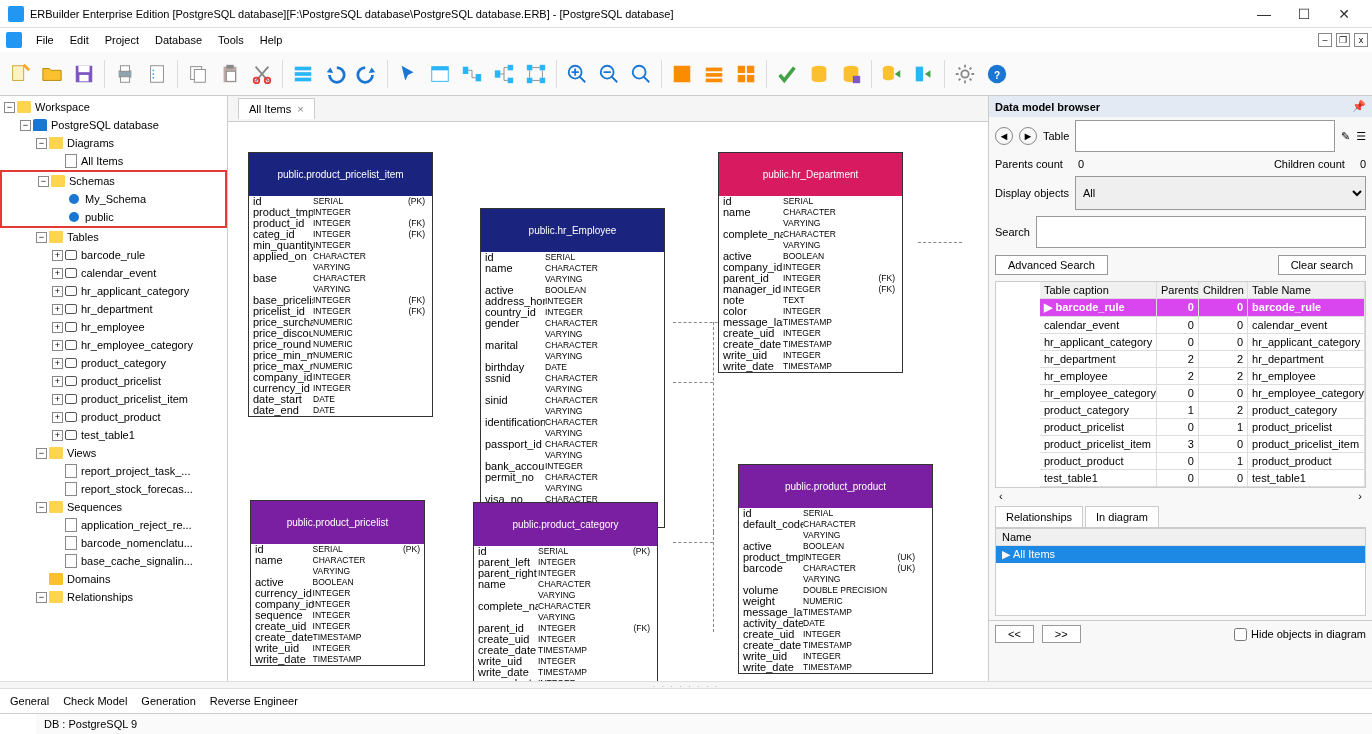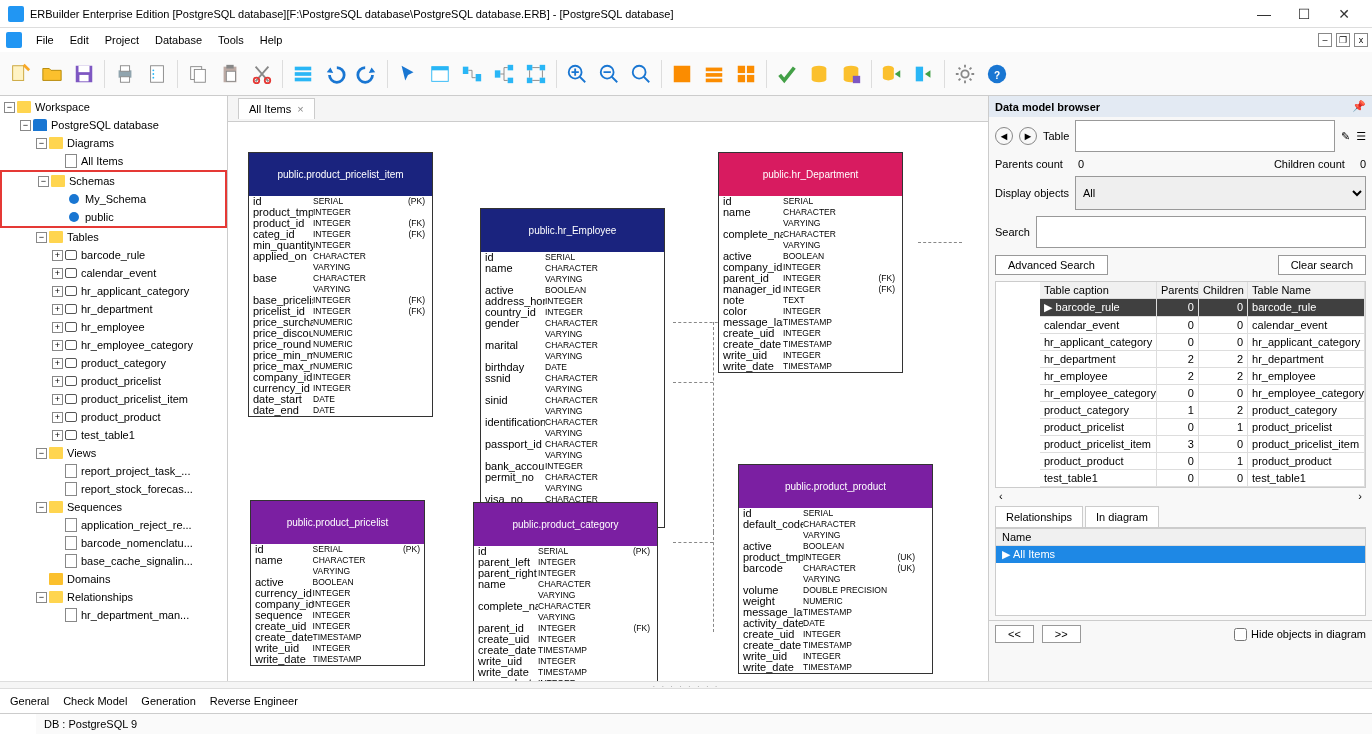--- a/index.html
+++ b/index.html
@@ -48,21 +48,21 @@
 .pin { margin-left: auto; }
 .rprow { display: flex; align-items: center; padding: 3px 6px; gap: 6px; }
 .rprow input, .rprow select { border: 1px solid #999; padding: 9px 3px; font-size: 11px; }
 .navbtn { width: 18px; height: 18px; border: 1px solid #888; border-radius: 50%; text-align: center; line-height: 16px; cursor: pointer; }
 .btnrow { display: flex; gap: 6px; padding: 4px 6px; }
 .btnrow button { padding: 3px 12px; border: 1px solid #999; background: #fff; cursor: pointer; }
 .grid { border: 1px solid #ccc; margin: 2px 6px; background: #fff; }
 .grid .gh, .grid .gr { display: flex; margin-left: 44px; }
 .grid .gh div, .grid .gr div { border-right: 1px solid #ddd; border-bottom: 1px solid #ddd; padding: 2px 4px; overflow: hidden; white-space: nowrap; }
 .grid .gh { background: #f0f0f0; }
-.grid .gr.sel { background: #404040; color: #fff; }
+.grid .gr.sel { background: #d946ef; color: #fff; font-weight: bold; }
 .gc1 { width: 130px; } .gc2 { width: 46px; text-align: right; } .gc3 { width: 54px; text-align: right; } .gc4 { width: 130px; }
 .reltabs { display: flex; border-bottom: 1px solid #ccc; margin: 4px 6px 0; }
 .reltabs div { padding: 4px 10px; border: 1px solid #ccc; border-bottom: none; background: #fff; margin-right: 2px; }
 .relgrid { border: 1px solid #ccc; margin: 0 6px 4px; height: 88px; background: #fff; }
 .relgrid .gh2 { background: #f0f0f0; padding: 2px 6px; border-bottom: 1px solid #ddd; }
 .relgrid .gr2 { padding: 2px 6px; }
 .relgrid .gr2.sel { background: #1e88e5; color: #fff; }
 .bottombar { display: flex; gap: 8px; padding: 4px 6px; border-top: 1px solid #ccc; align-items: center; }
 .bottombar button { padding: 2px 12px; border: 1px solid #999; background: #fff; }
 .bottombar label { display: flex; align-items: center; gap: 4px; }
@@ -439,25 +439,20 @@
         <div class="tn " style="padding-left: 36px;">
           <span style="width:13px;display:inline-block"></span>
           <span class="fo"></span>
           <span>Domains</span>
         </div>
         <div class="tn " style="padding-left: 36px;">
           <span class="tg">−</span>
           <span class="fo open"></span>
           <span>Relationships</span>
         </div>
-        <div class="tn " style="padding-left: 52px;">
-          <span style="width:13px;display:inline-block"></span>
-          <span class="pg"></span>
-          <span>hr_department_man...</span>
-        </div>
       </div>
   </div>
 
   <div class="center">
     <div class="tabbar">
       <div class="tab">
         <span>All Items</span>
         <span class="x">×</span>
       </div>
     </div>

